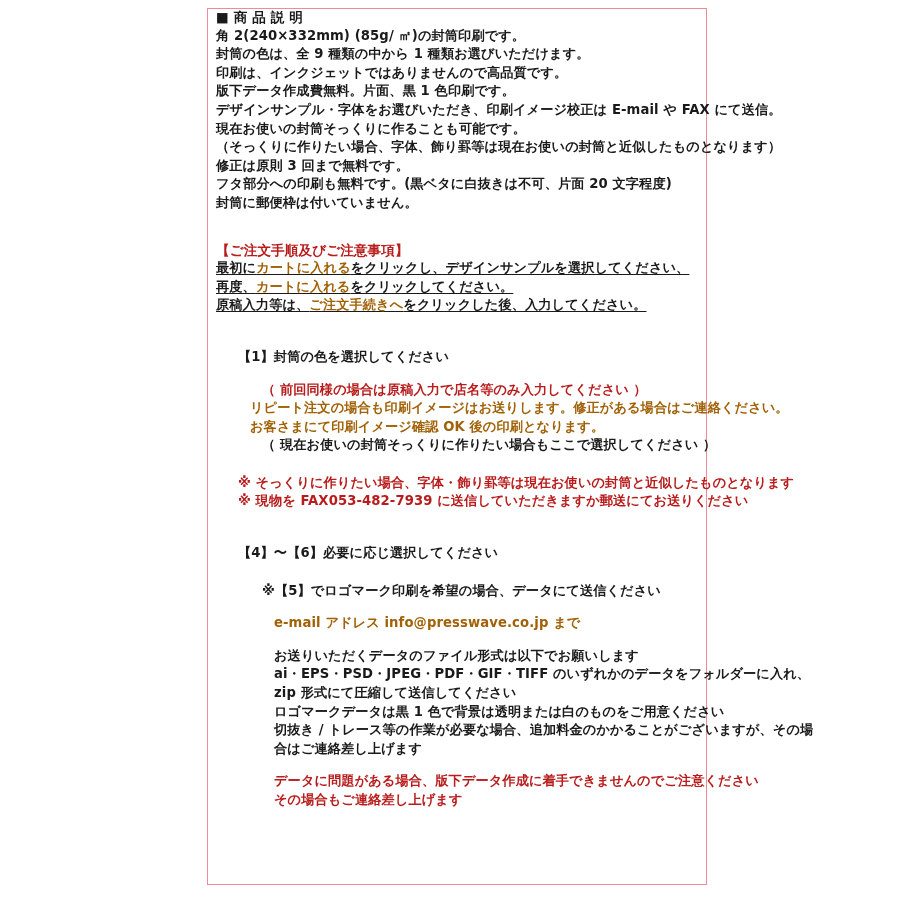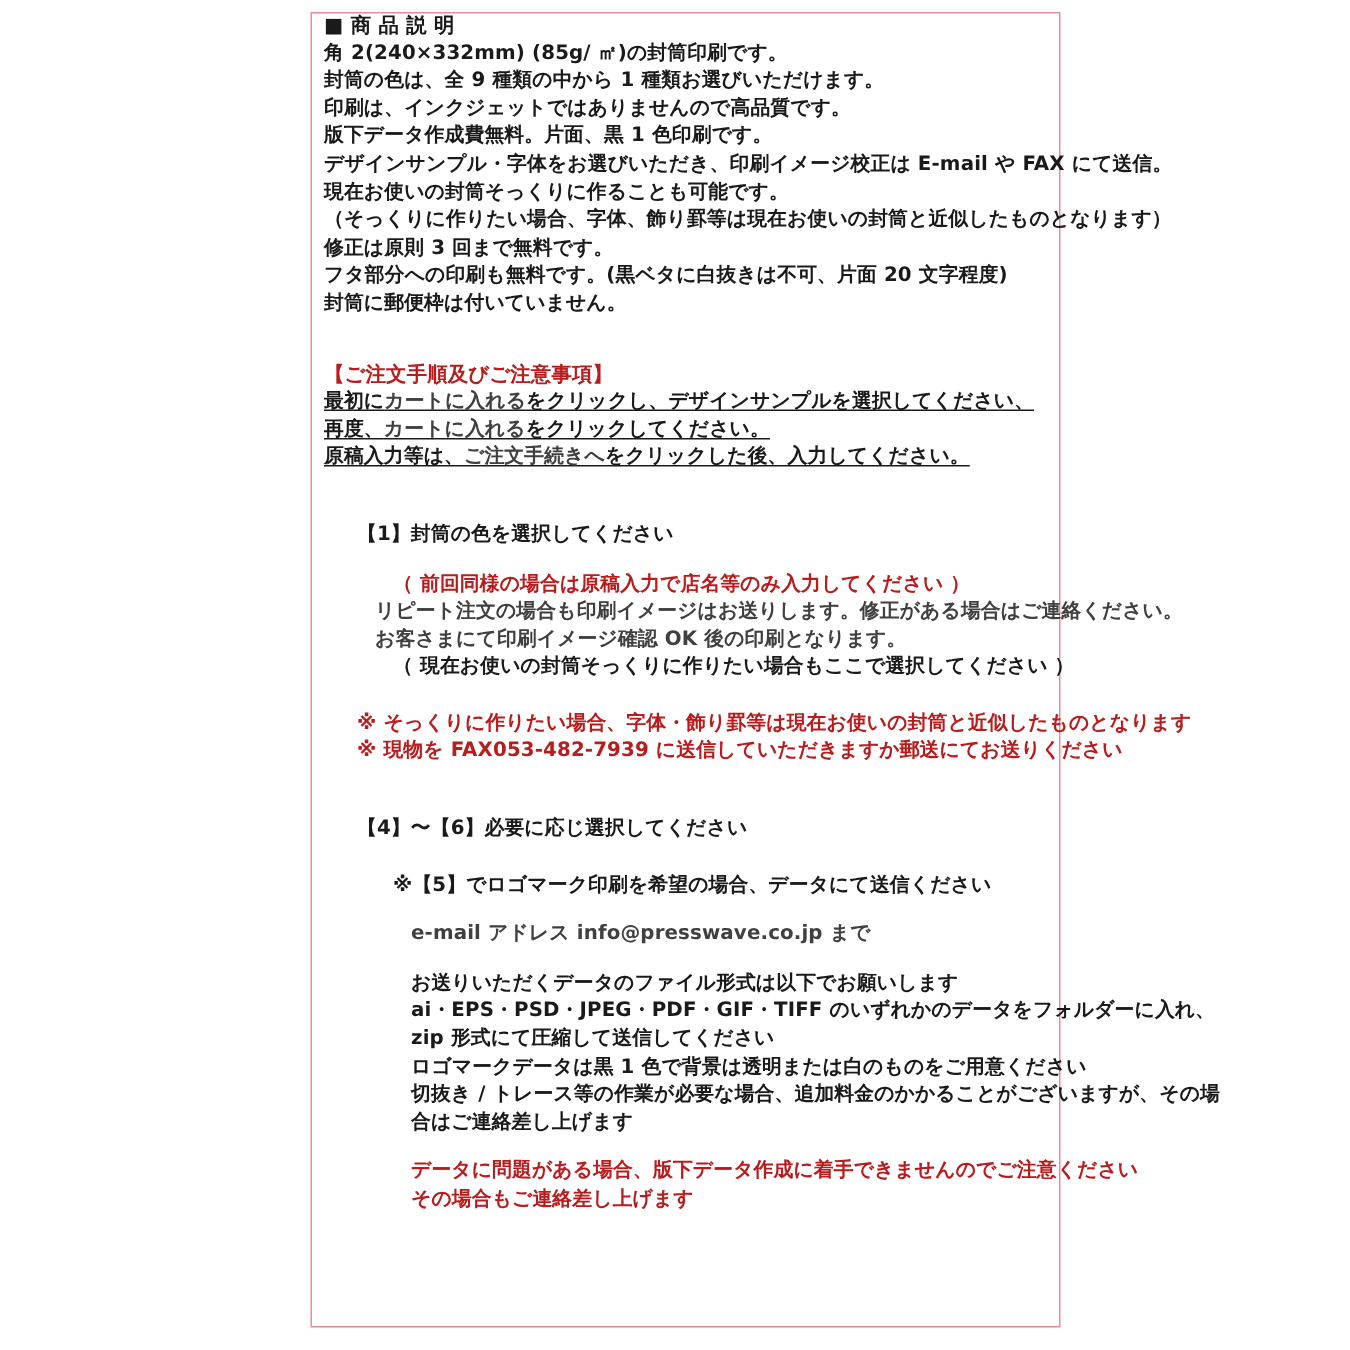--- a/index.html
+++ b/index.html
@@ -54,21 +54,21 @@
     white-space: nowrap;
     font-weight: bold;
     letter-spacing: 0.1px;
   }
   .gap-sm { height: 9px; }
   .gap-md { height: 14px; }
   .gap-lg { height: 19px; }
 
   .black { color: #1a1a1a; }
   .red   { color: #b91c1c; }
-  .blue  { color: #404040; }
+  .blue  { color: #a16207; }
 
   .u { text-decoration: underline; text-underline-offset: 2px; }
   .ind2 { padding-left: 22px; }
   .ind3 { padding-left: 34px; }
   .ind4 { padding-left: 46px; }
   .ind5 { padding-left: 58px; }
 
   .headline {
     font-size: 13.6px;
   }

